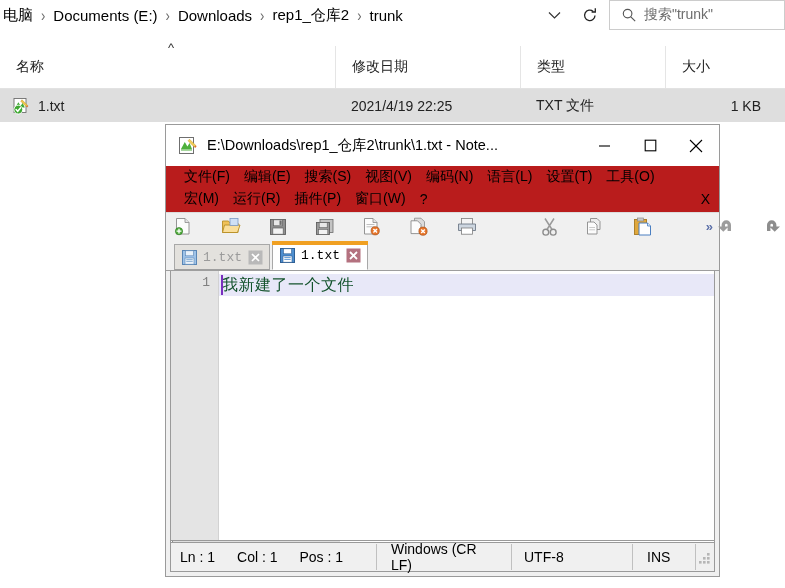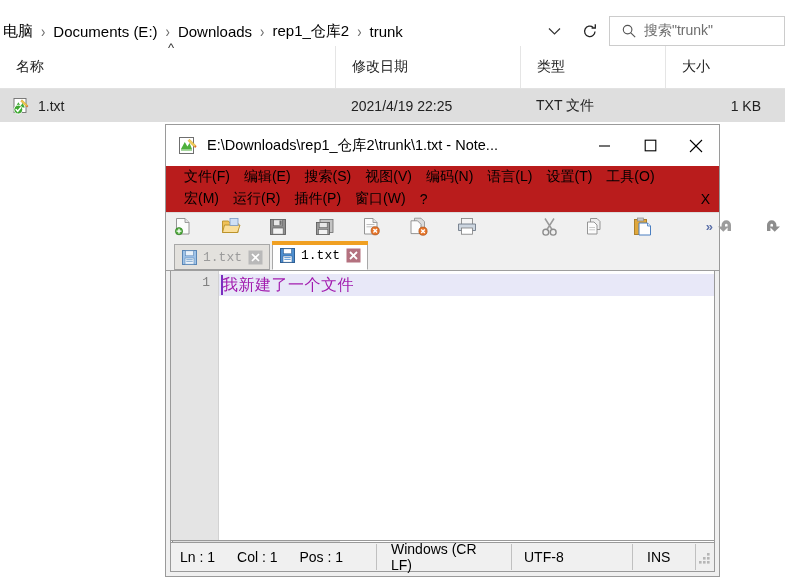--- a/index.html
+++ b/index.html
@@ -8,21 +8,21 @@
     overflow: hidden;
     background: #ffffff;
     font-family: "Liberation Sans", "DejaVu Sans", sans-serif;
   }
   #root { position: relative; width: 785px; height: 588px; background:#ffffff; }
 
   
   .explorer-addressbar {
     position: absolute; left:0; top:0; width:785px; height:46px;
     background:#ffffff;
-    display:flex; align-items:flex-end;
+    display:flex; align-items:flex-start;
   }
   .breadcrumb {
     display:flex; align-items:center; height:30px;
     margin-left:-6px; padding-left:4px;
     font-size:15px; color:#000;
     flex: 0 0 auto;
   }
   .crumb { padding:0 5px; white-space:nowrap; color:#000; }
   .crumb-sep {
     color:#6d6d6d; font-size:13px; padding:0 3px;
@@ -154,21 +154,21 @@
     font-size:13px; text-align:right; padding-right:8px; padding-top:4px;
     box-sizing:border-box;
     border-right:1px solid #d2d2d2;
   }
   .code-area { flex:1 1 auto; position:relative; padding-top:3px; }
   .code-line-active {
     background:#e8e8f8; height:22px; display:flex; align-items:center;
     padding-left:3px; box-sizing:border-box; position:relative;
   }
   .caret { position:absolute; left:2px; top:1px; width:1.5px; height:20px; background:#7a2fbf; }
-  .code-text { font-size:16px; color:#a21caf; letter-spacing:0.5px; }
+  .code-text { font-size:16px; color:#14532d; letter-spacing:0.5px; }
 
   .npp-hscroll {
     margin:0 4px; height:13px; background:#ffffff;
     border:1px solid #9a9a9a; border-top:none; box-sizing:border-box;
     position:relative;
   }
   .hthumb { position:absolute; left:1px; top:0px; width:168px; height:11px; background:#dfdfdf; }
   .hthumb-inner { position:absolute; left:0; top:0; width:1px; height:11px; background:#8a8a8a; }
 
   

